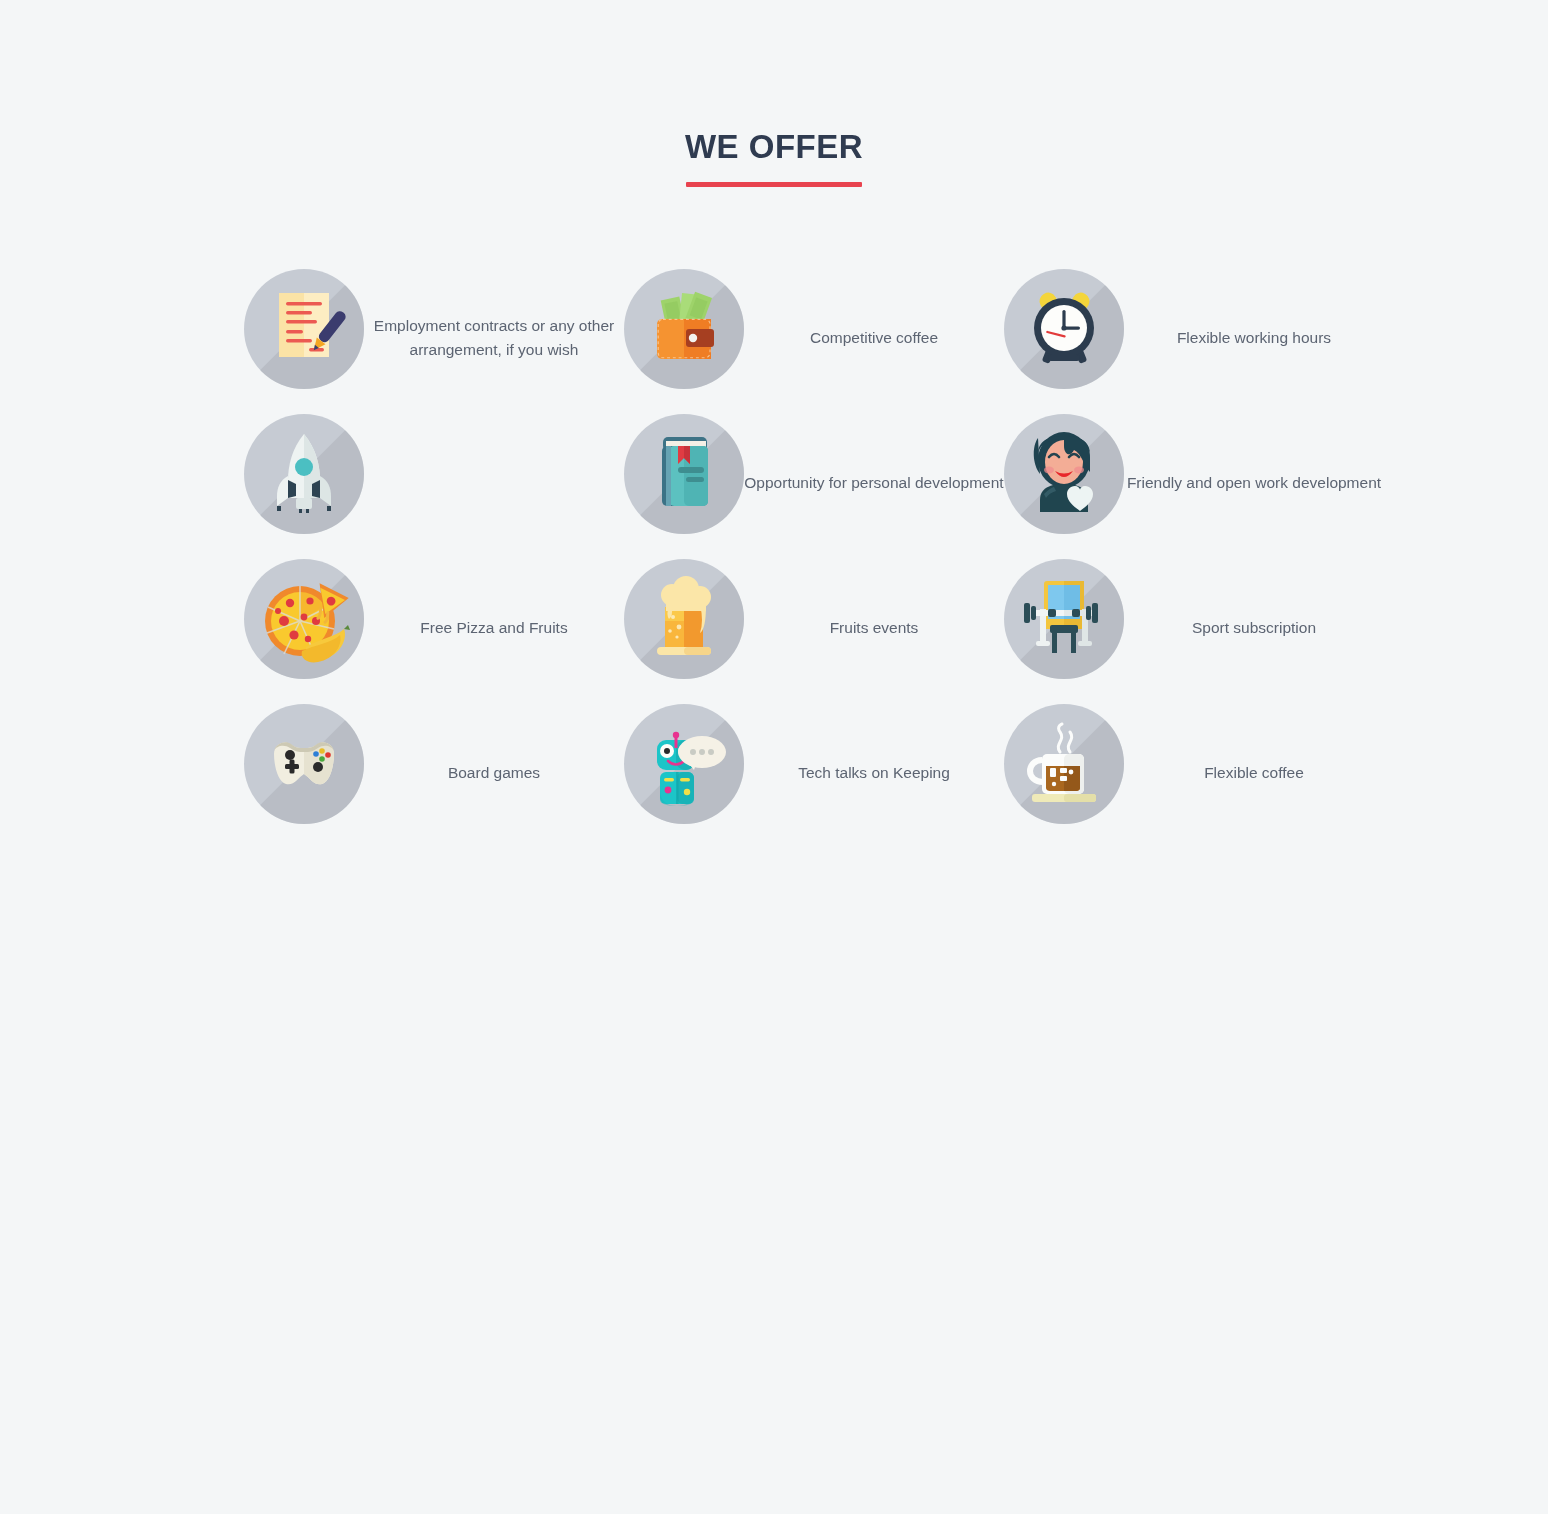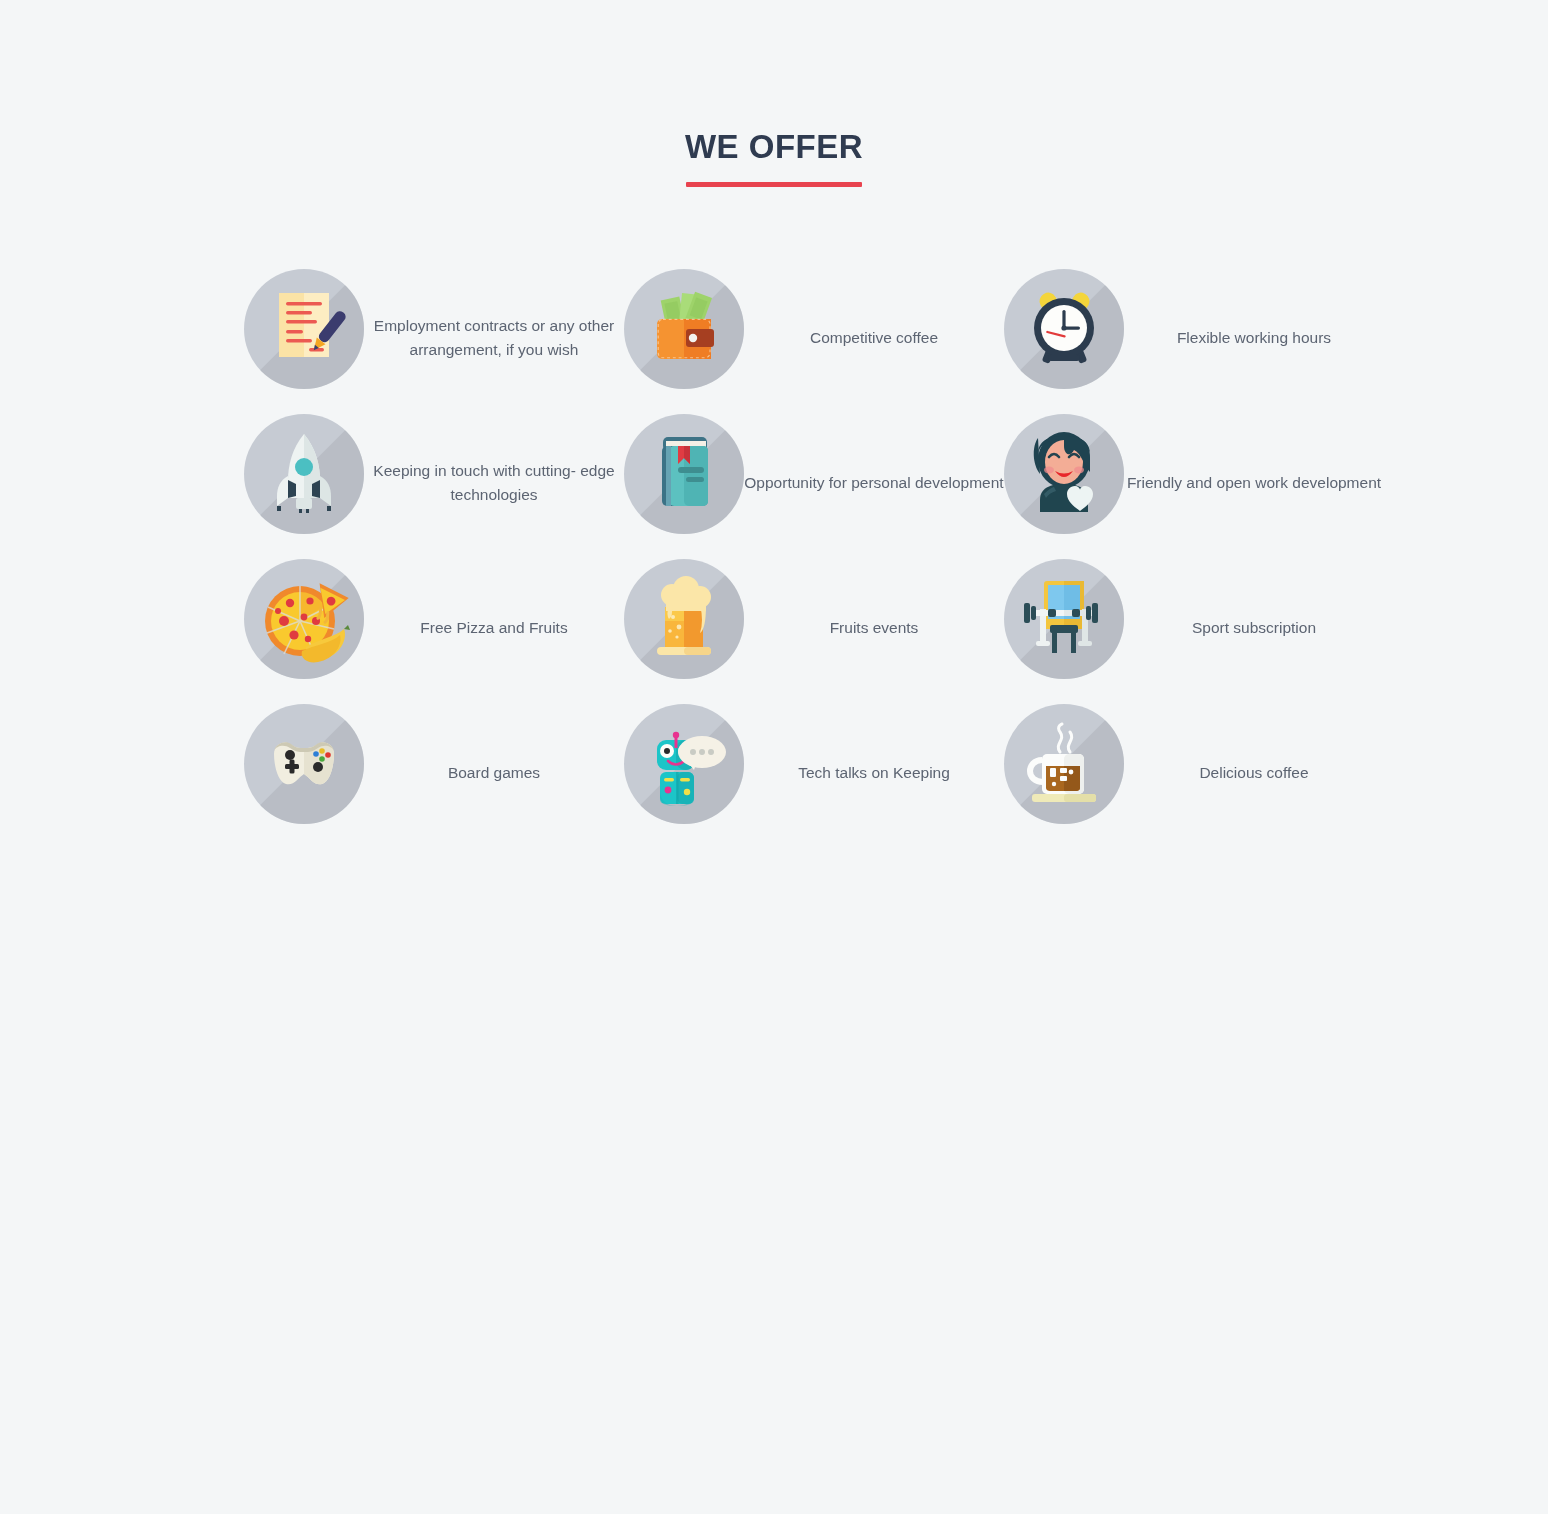--- a/index.html
+++ b/index.html
@@ -206,21 +206,20 @@
           <path d="M76 62 C84 66 87 74 87 82 L87 92 L76 84 Z" fill="#dde6e5"></path>
           <path d="M44 66 L52 70 L52 82 L44 84 Z" fill="#2d4352"></path>
           <path d="M76 66 L68 70 L68 82 L76 84 Z" fill="#2d4352"></path>
           <rect x="52" y="84" width="16" height="11" rx="2" fill="#dde6e5"></rect>
           <rect x="55" y="95" width="3" height="4" fill="#2d4352"></rect>
           <rect x="62" y="95" width="3" height="4" fill="#2d4352"></rect>
           <rect x="33" y="92" width="4" height="5" fill="#2d4352"></rect>
           <rect x="83" y="92" width="4" height="5" fill="#2d4352"></rect>
         </svg>
       </div>
-      <div class="caption">Keeping in touch with cutting- edge technologies</div>
     </div>
 
     <div class="cell">
       <div class="icon-wrap">
         <div class="circle">
           <div class="lshadow"></div>
         </div>
         <svg class="art" viewBox="0 0 120 120">
           <rect x="39" y="23" width="44" height="14" rx="5" fill="#3e7386"></rect>
           <rect x="42" y="27" width="40" height="10" fill="#f4f0e6"></rect>
@@ -448,17 +447,17 @@
             <rect x="46" y="64" width="6" height="9" rx="1"></rect>
             <rect x="56" y="64" width="7" height="5" rx="1"></rect>
             <rect x="56" y="72" width="7" height="5" rx="1"></rect>
             <circle cx="67" cy="68" r="2.4"></circle>
             <circle cx="50" cy="80" r="2.2"></circle>
           </g>
           <rect x="28" y="90" width="64" height="8" rx="3" fill="#efeab8"></rect>
           <rect x="60" y="90" width="32" height="8" rx="3" fill="#e4dfa8"></rect>
         </svg>
       </div>
-      <div class="caption">Delicious coffee</div>
+      <div class="caption">Flexible coffee</div>
     </div>
 
   </div>
 </div>
 
 </body></html>

